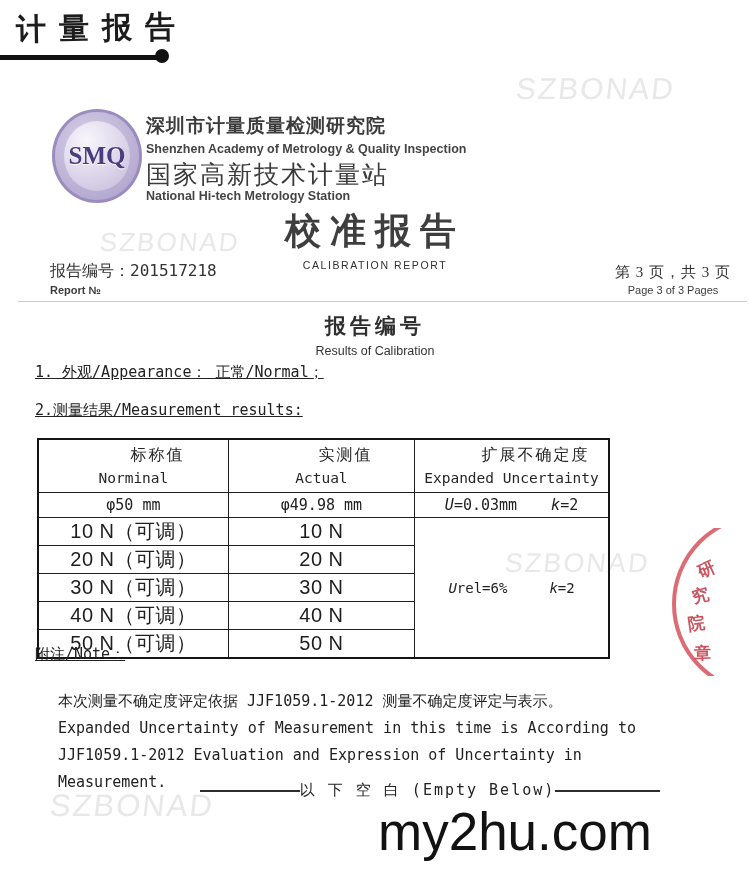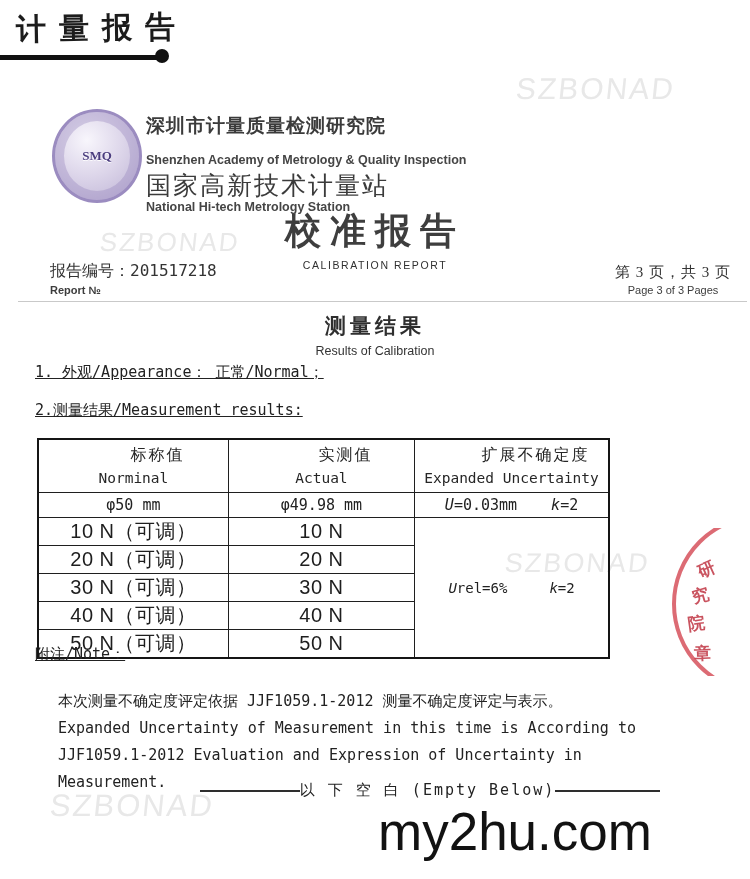--- a/index.html
+++ b/index.html
@@ -43,27 +43,27 @@
     left:52px;top:109px;width:84px;height:88px;
     border-radius:50%;
     border:3px solid #9b8cc0;
     background:radial-gradient(circle at 38% 32%, #f8f6fc 0%, #ddd6ea 45%, #b9aed2 100%);
     display:flex;align-items:center;justify-content:center;
     box-shadow:inset 0 0 0 9px rgba(145,128,185,0.35);
     z-index:1;
   }
   .logo-inner{
     font-family:"Liberation Serif", serif;
-    font-weight:bold;font-size:13px;color:#4a3c7e;
+    font-weight:bold;font-size:25px;color:#4a3c7e;
     text-shadow:0 1px 0 #fff;
     letter-spacing:0px;
   }
   .org{left:146px;top:110px;z-index:1;font-family:"Liberation Sans", sans-serif;}
   .org-cn{font-size:19px;font-weight:bold;color:#3b3b3b;letter-spacing:1px;line-height:31px;}
-  .org-en{font-size:12.5px;font-weight:bold;color:#454545;line-height:15px;margin-top:12px;}
+  .org-en{font-size:12.5px;font-weight:bold;color:#454545;line-height:15px;margin-top:1px;}
   .station-cn{font-size:25px;font-weight:normal;color:#3b3b3b;letter-spacing:2px;line-height:29px;margin-top:3px;}
   .station-en{font-size:12.5px;font-weight:bold;color:#454545;line-height:14px;}
 
   
   .rep-title{left:0;right:0;top:207px;text-align:center;z-index:1;}
   .rep-title-cn{font-family:"Liberation Sans", sans-serif;font-size:36px;font-weight:600;color:#3e3e3e;letter-spacing:9px;}
   .rep-title-en{font-family:"Liberation Sans", sans-serif;font-size:10.5px;color:#303030;letter-spacing:1.6px;margin-top:3px;}
 
   
   .meta-left{left:50px;top:261px;z-index:1;}
@@ -182,21 +182,21 @@
     <div class="meta-no-en">Report №</div>
   </div>
   <div class="abs meta-right">
     <div class="meta-page-cn">第 3 页，共 3 页</div>
     <div class="meta-page-en">Page 3 of 3 Pages</div>
   </div>
 
   <div class="abs hr"></div>
 
   <div class="abs section">
-    <div class="section-cn">测量结果</div>
+    <div class="section-cn">报告编号</div>
     <div class="section-en">Results of Calibration</div>
   </div>
 
   <div class="abs bodyline line-appearance">1. 外观/Appearance： 正常/Normal；</div>
   <div class="abs bodyline line-measurement">2.测量结果/Measurement results:</div>
 
   <div class="abs rtable">
     <table class="results">
       <colgroup>
           <col style="width:191px">

